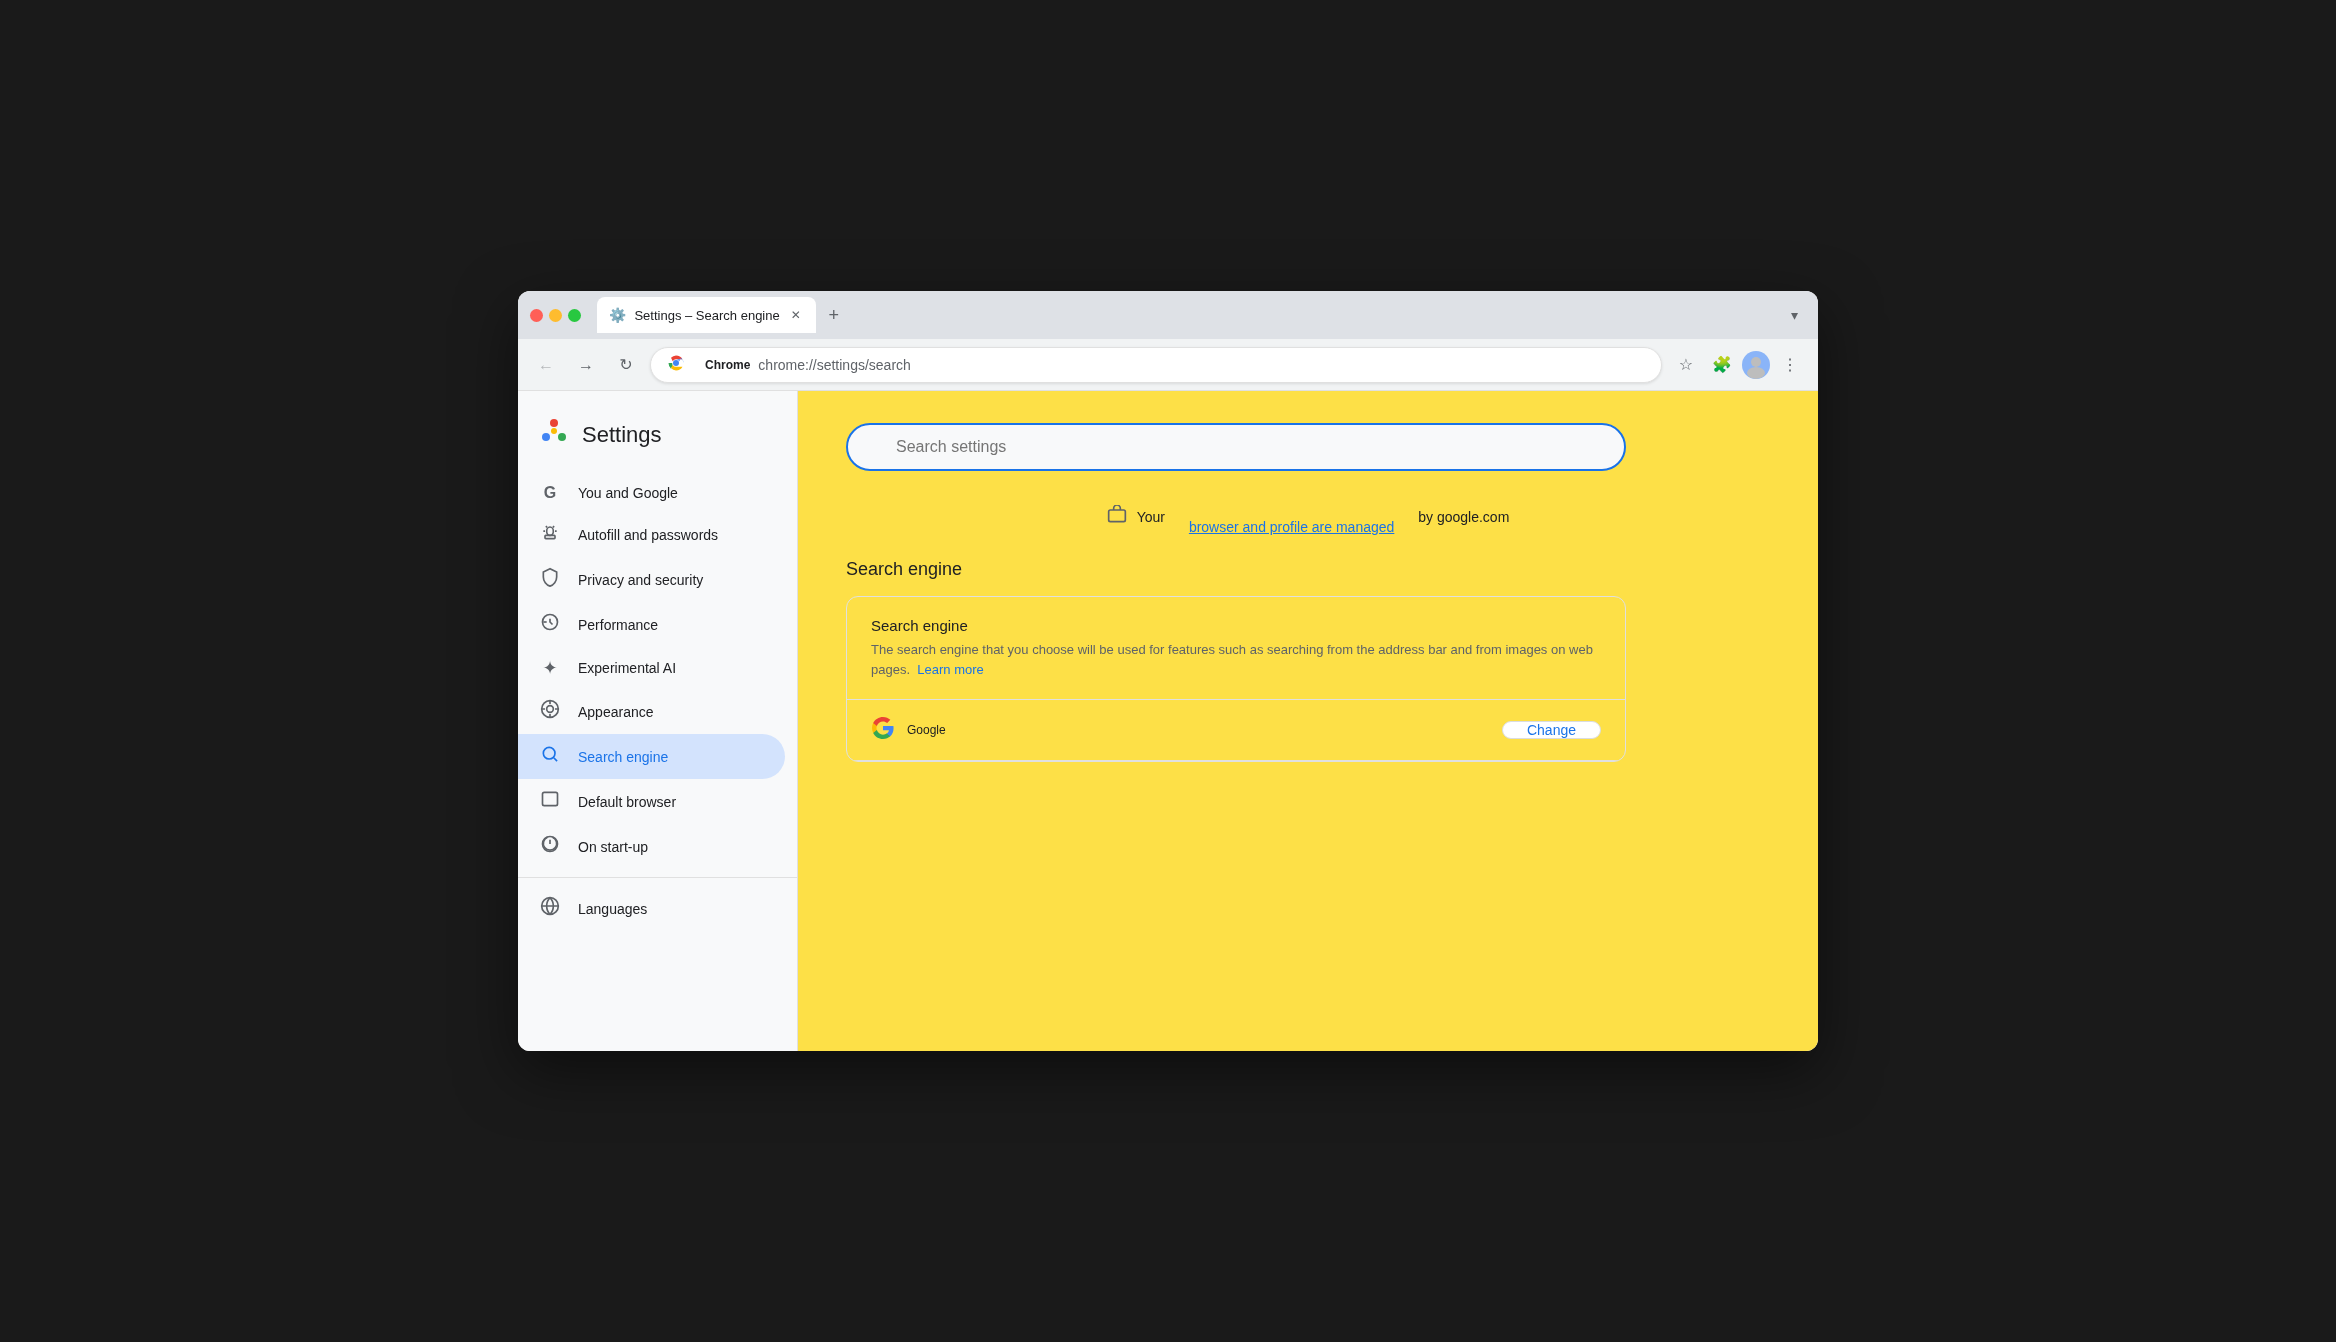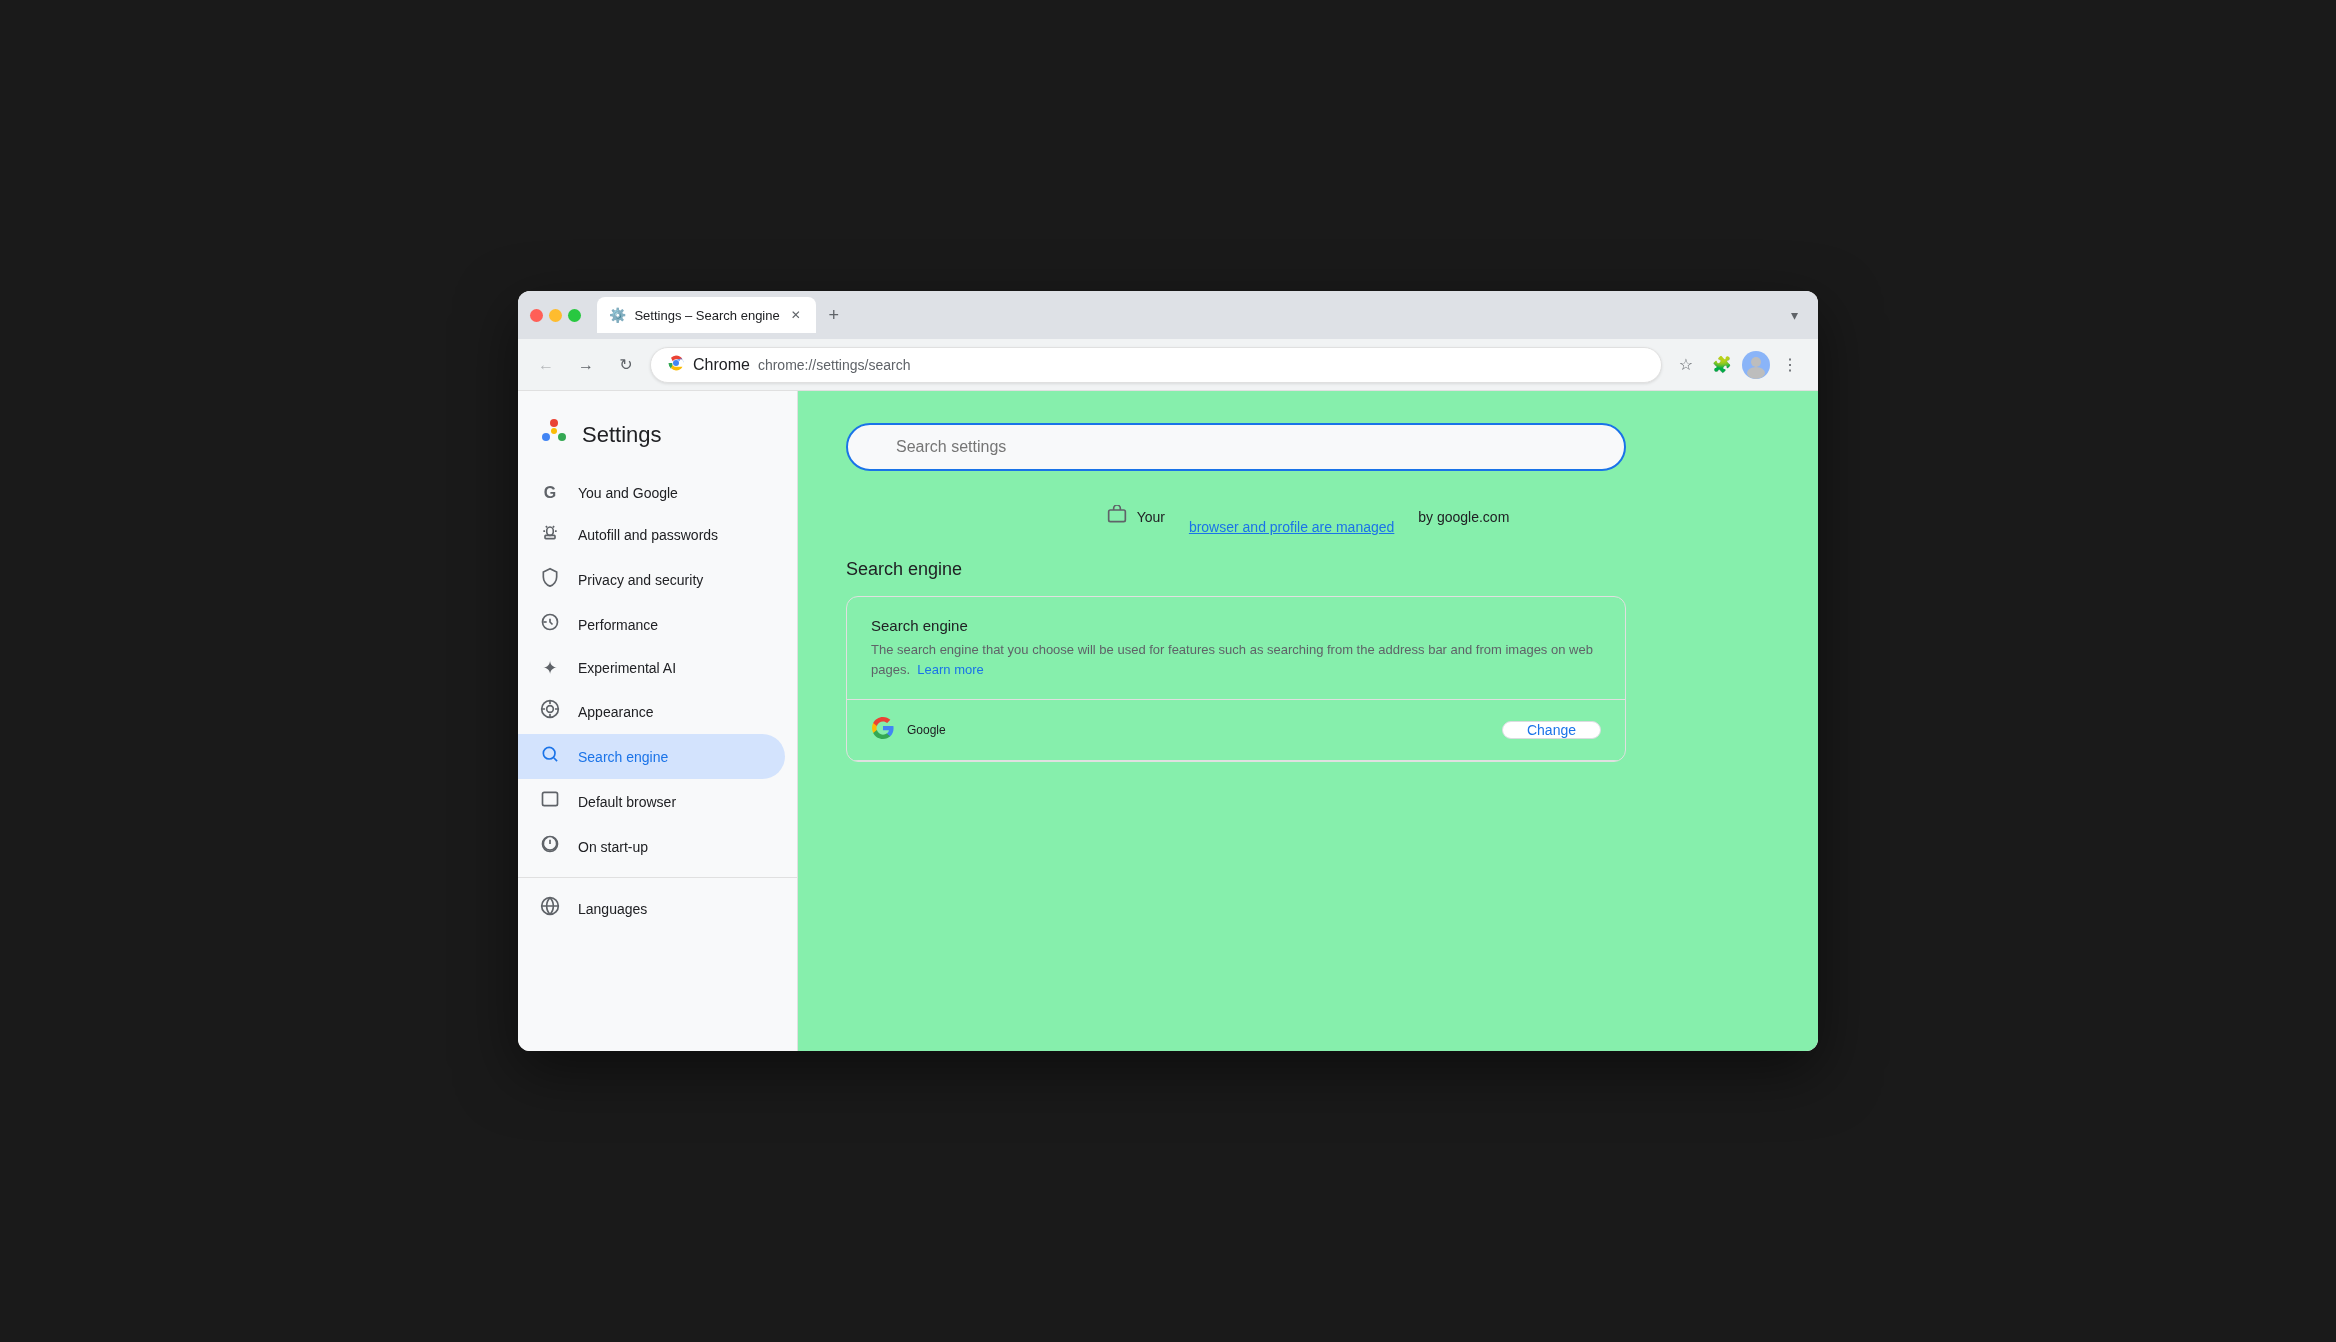--- a/index.html
+++ b/index.html
@@ -139,21 +139,21 @@
       border-radius: 24px;
       height: 36px;
       display: flex;
       align-items: center;
       padding: 0 16px;
       gap: 8px;
       border: 1px solid #e0e0e0;
       box-shadow: 0 1px 3px rgba(0,0,0,0.1);
     }
     .address-bar-icon { font-size: 15px; }
-    .address-origin { font-weight: 400; font-size: 16px; color: #202124; }
+    .address-origin { font-weight: 700; font-size: 12px; color: #202124; margin-left: 12px; }
     .address-path { font-size: 14px; color: #5f6368; }
 
     .toolbar-right {
       display: flex;
       align-items: center;
       gap: 4px;
     }
     .toolbar-btn {
       width: 32px;
       height: 32px;
@@ -232,21 +232,21 @@
       color: #5f6368;
       width: 24px;
       text-align: center;
       flex-shrink: 0;
     }
 
     
     .main-panel {
       flex: 1;
       overflow-y: auto;
-      background: #86efac;
+      background: #fde047;
       padding: 32px 48px;
     }
 
     .search-settings-bar {
       margin-bottom: 28px;
     }
     .search-settings-input {
       width: 100%;
       max-width: 780px;
       height: 48px;

